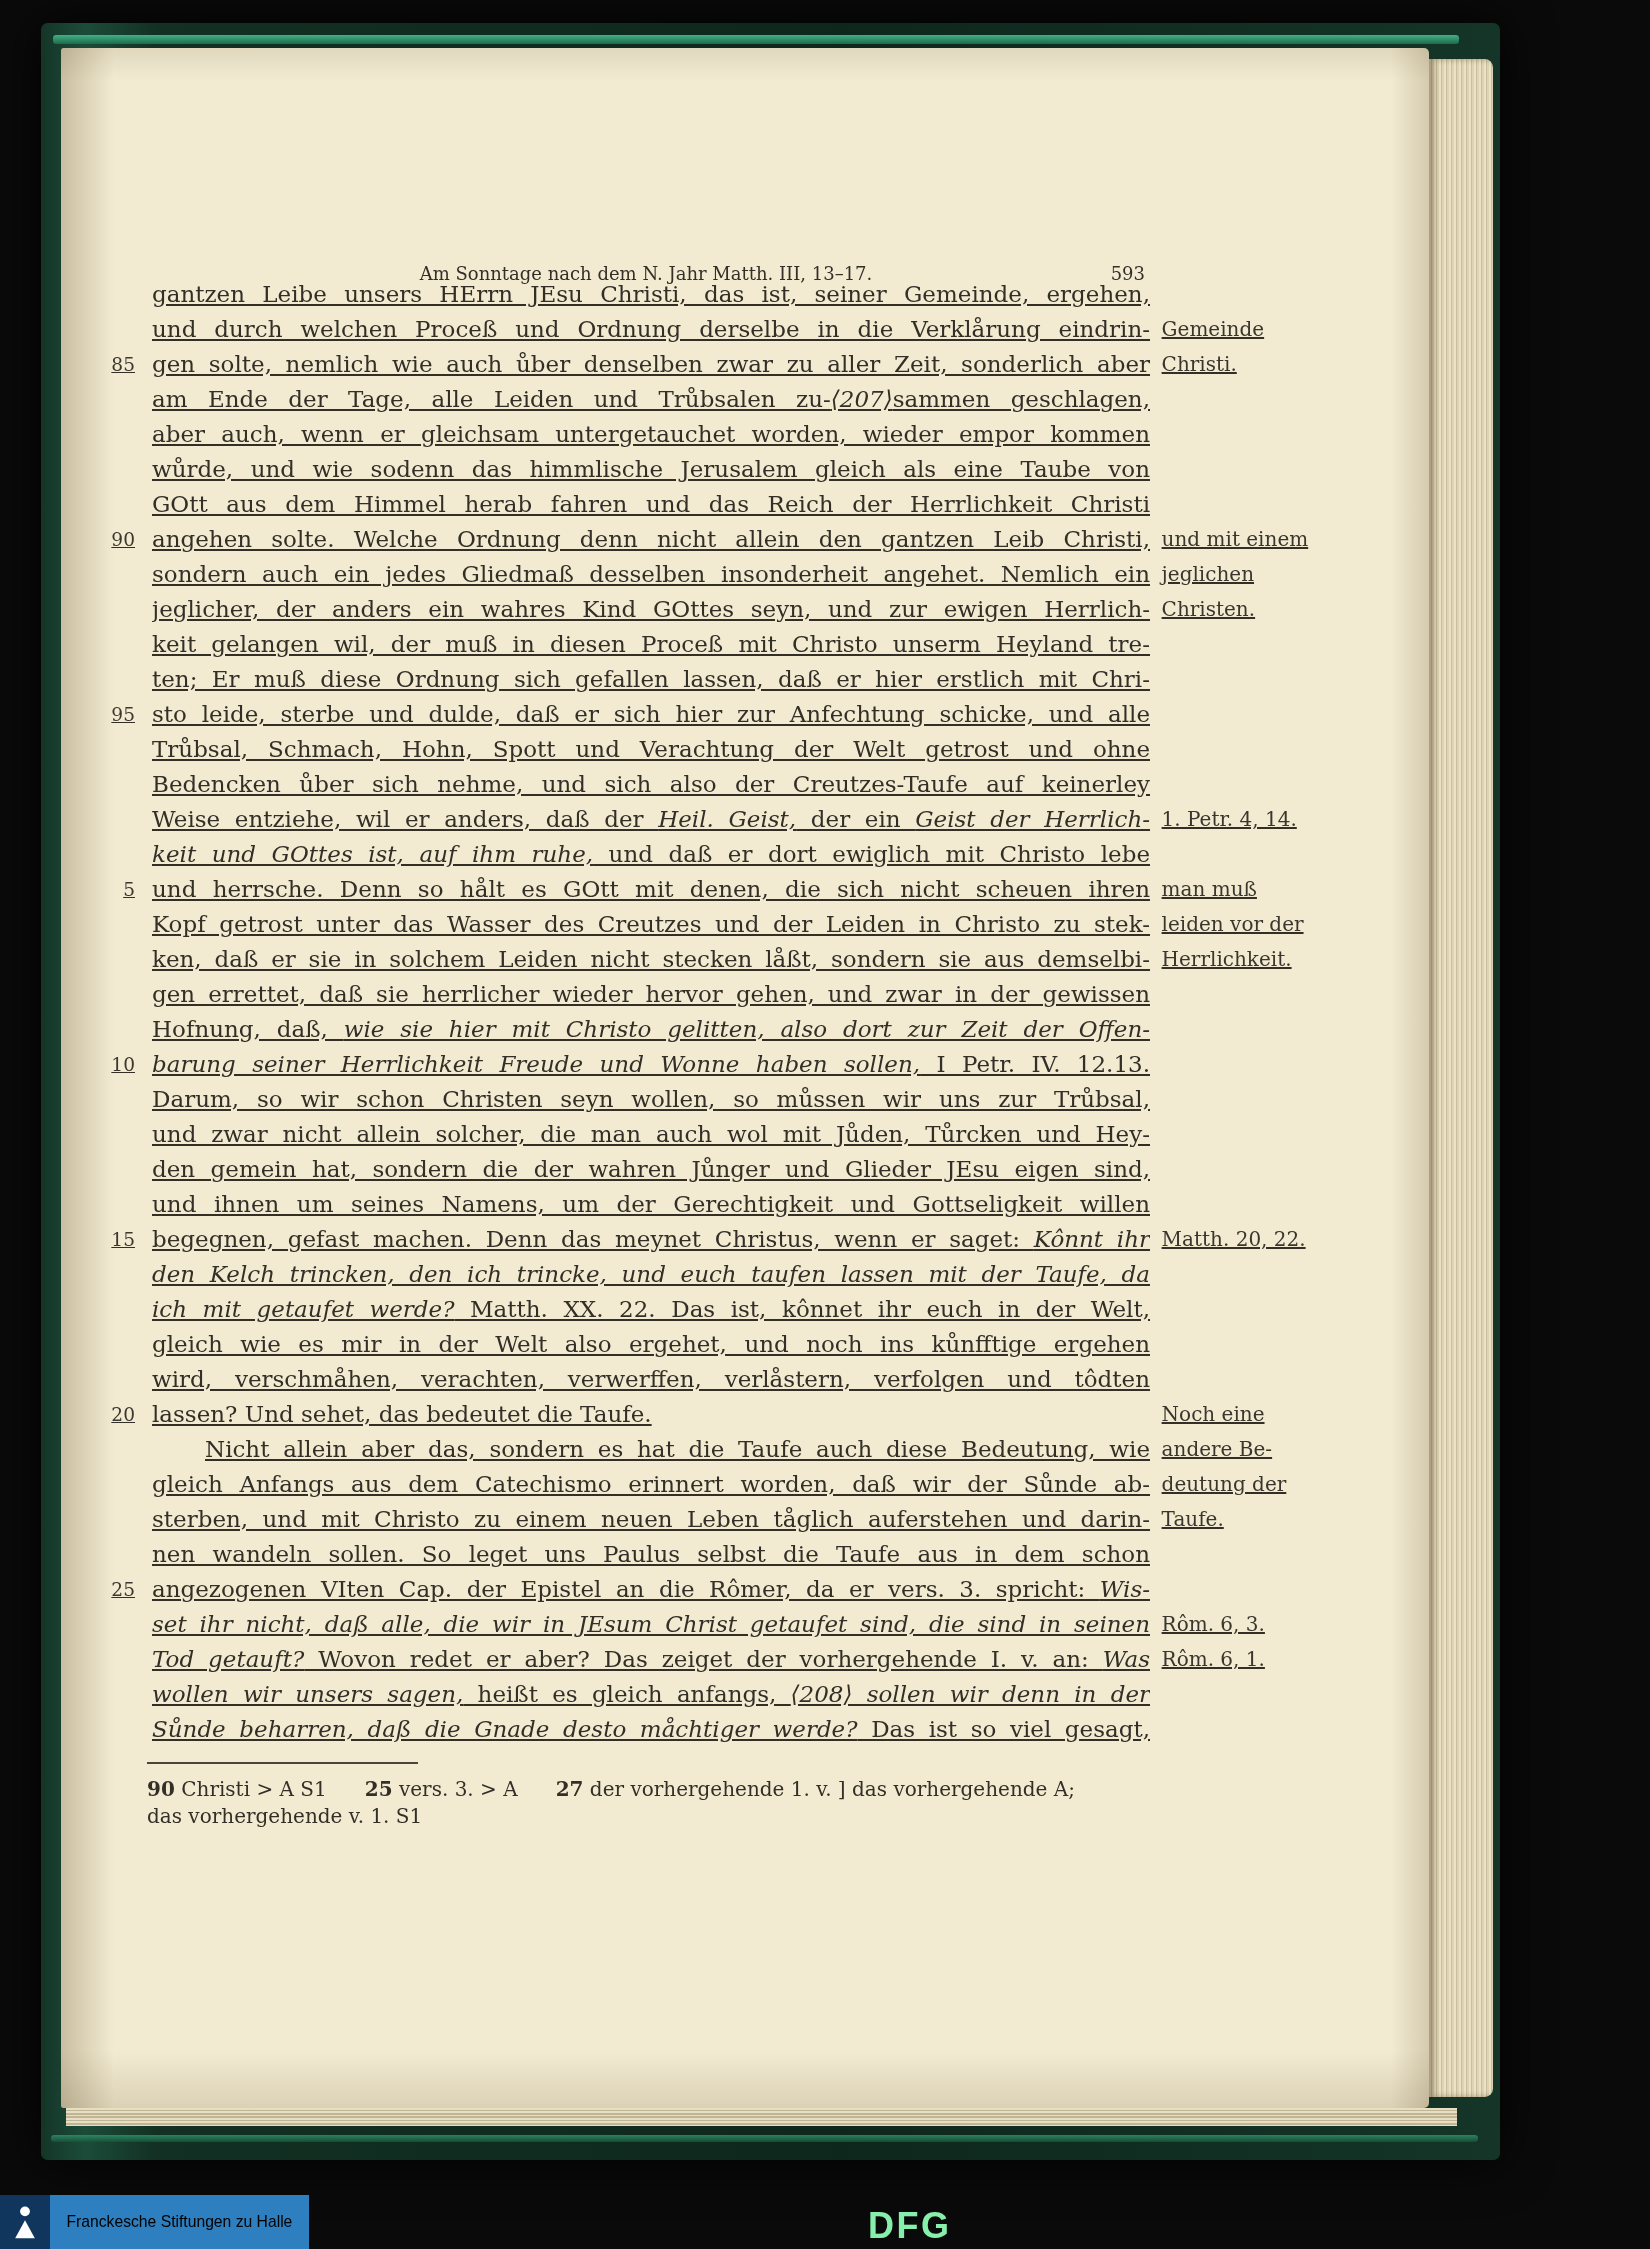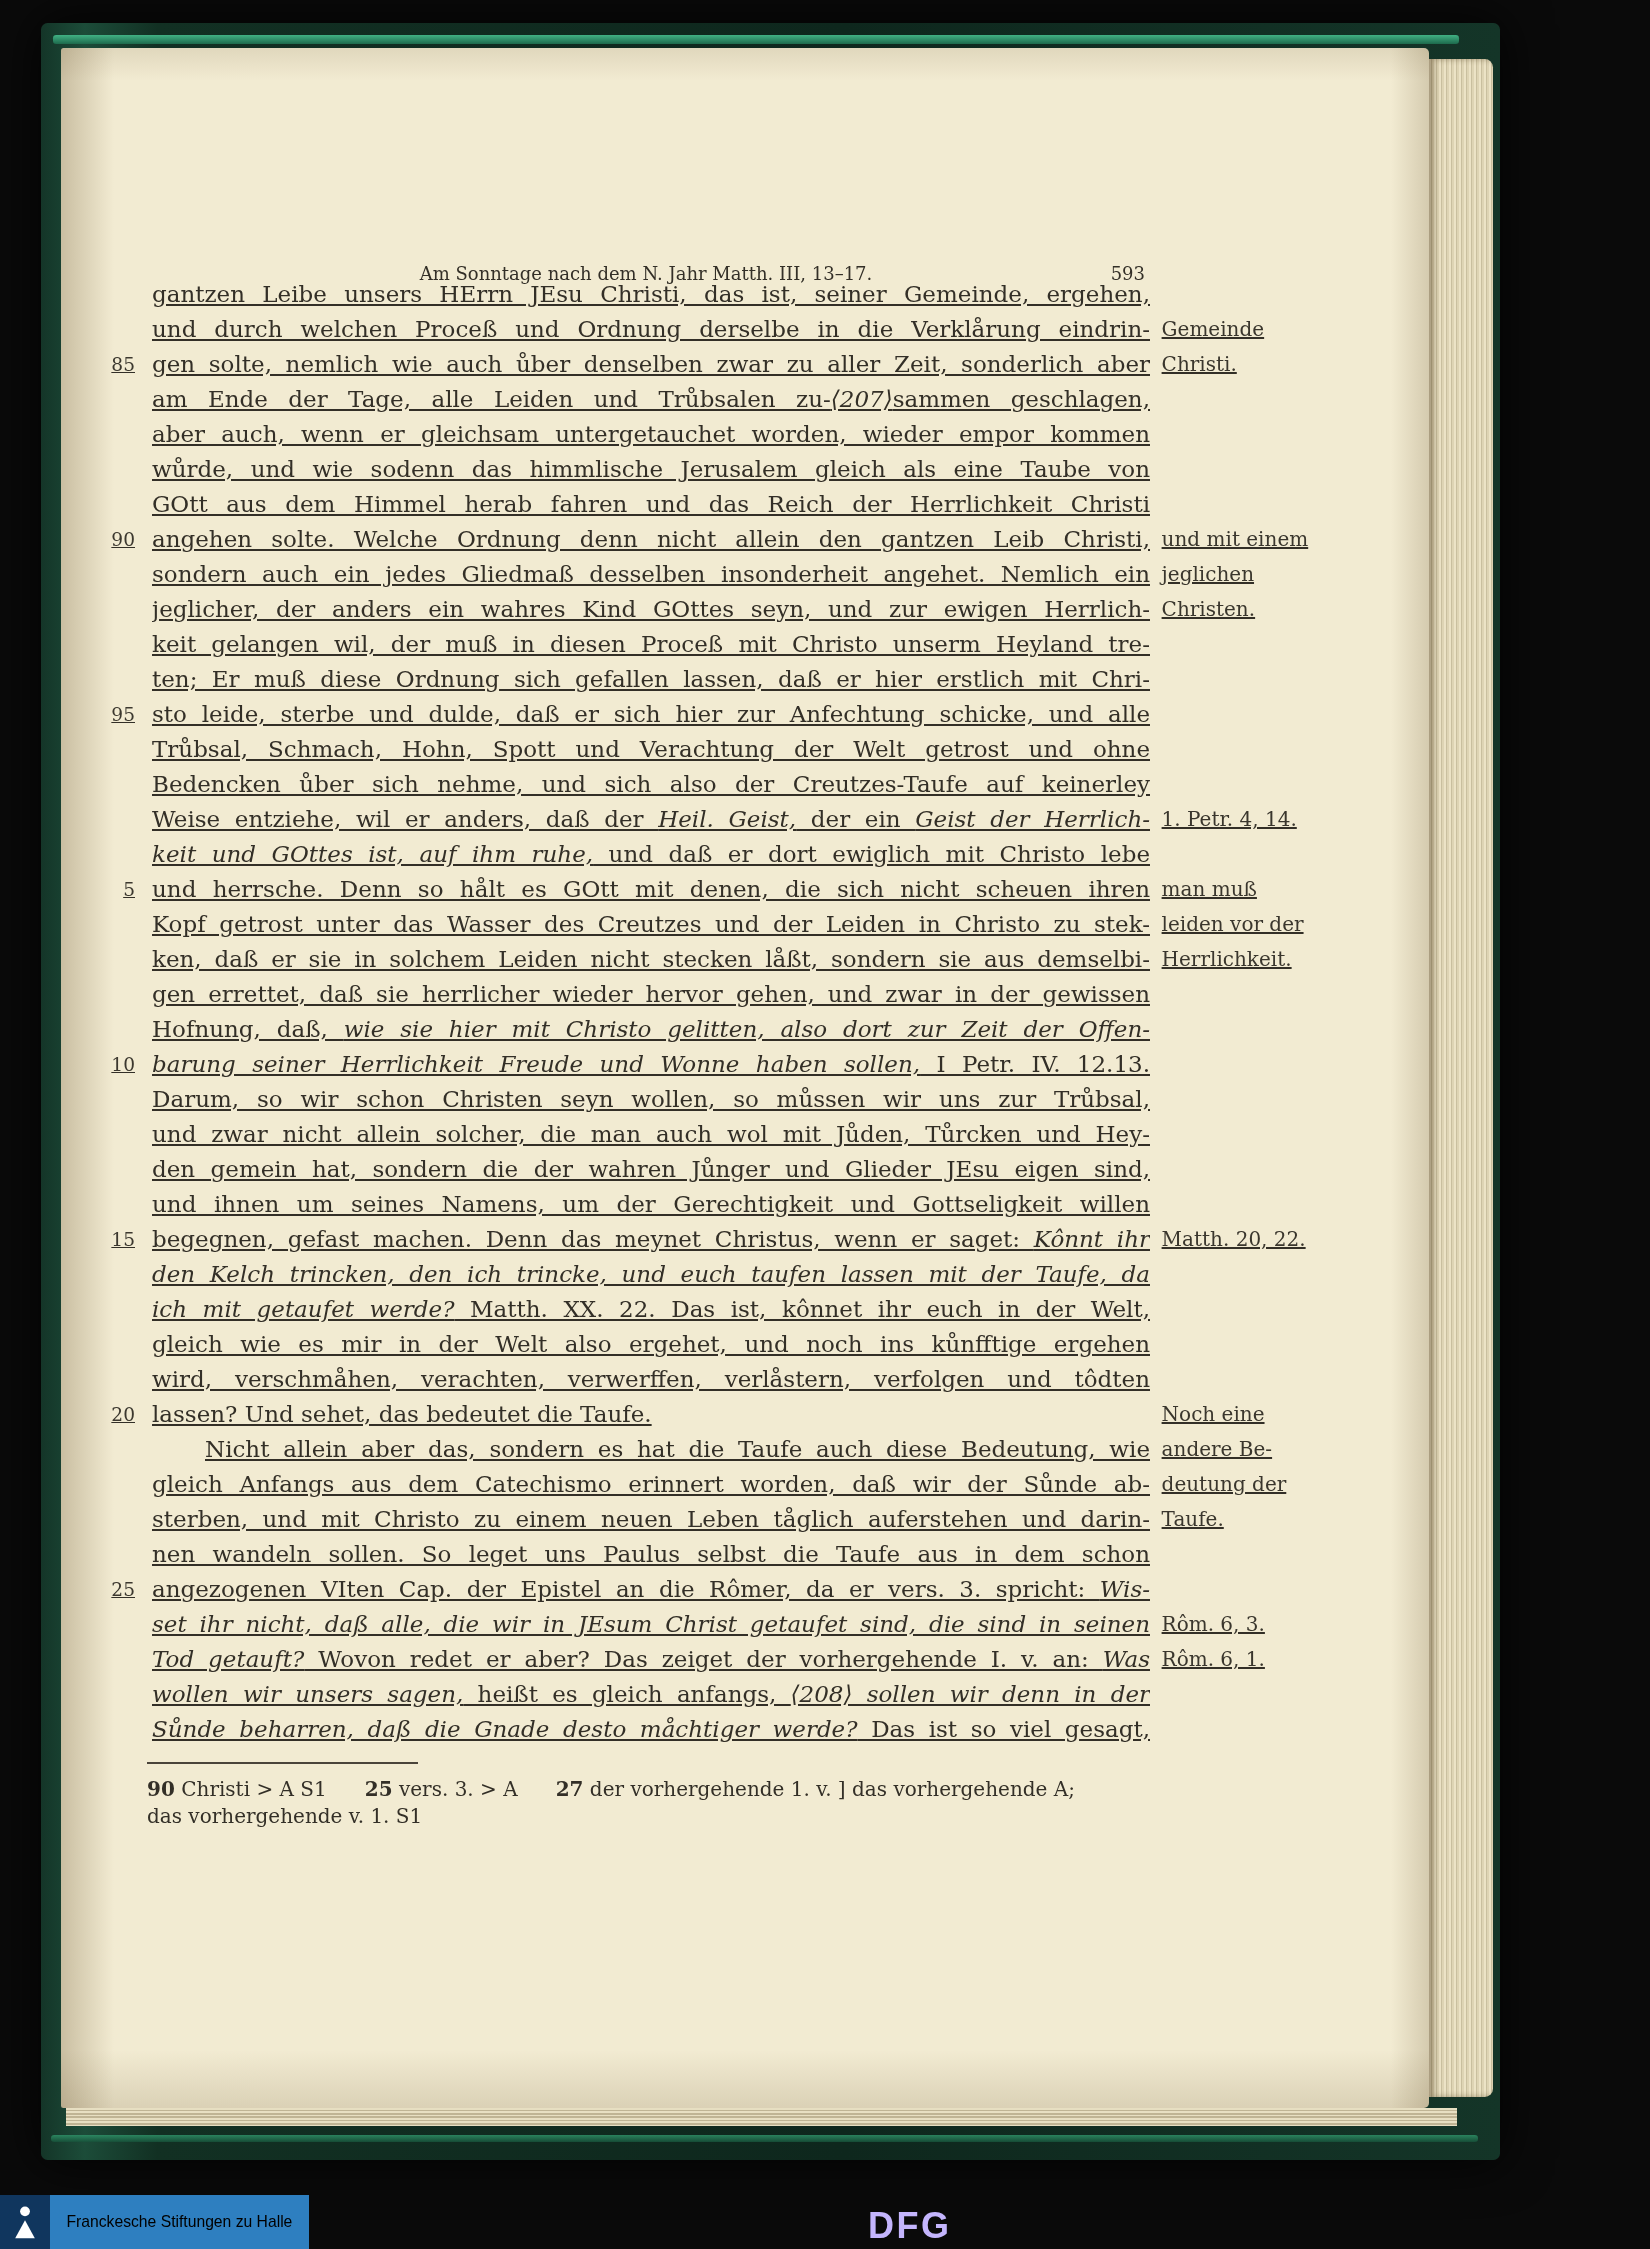--- a/index.html
+++ b/index.html
@@ -37,21 +37,21 @@
   .line-margin{margin-left:11.6px;width:173px;font-size:20px;line-height:35px;white-space:nowrap;color:#3a362d;}
   .it{font-style:italic;}
   .footnotes{position:absolute;left:86px;top:1714px;width:998px;}
   .fn-rule{width:271px;height:1.7px;background:#4a443a;margin-bottom:12.4px;}
   .fn-line{font-size:20px;line-height:27px;}
   .fn-entry{margin-right:38px;}
   .fn-num{font-weight:bold;}
   .lib-label{position:absolute;left:0;top:2195px;height:54px;display:flex;font-family:"Liberation Sans",sans-serif;}
   .lib-emblem{width:50px;background:#10365e;display:flex;align-items:center;justify-content:center;}
   .lib-bar{background:#2e7fc0;color:#000000;display:flex;align-items:center;padding:0 16.5px;font-size:15.7px;}
-  .dfg{position:absolute;left:868px;top:2205px;color:#c4b5fd;font-family:"Liberation Sans",sans-serif;
+  .dfg{position:absolute;left:868px;top:2205px;color:#86efac;font-family:"Liberation Sans",sans-serif;
        font-weight:bold;font-size:36px;letter-spacing:2.5px;}
 </style>
 </head>
 <body>
 
 <div class="stage">
   <div class="book">
     <div class="cover-top-edge"></div>
     <div class="page-stack-right"></div>
     <div class="page-stack-bottom"></div>

